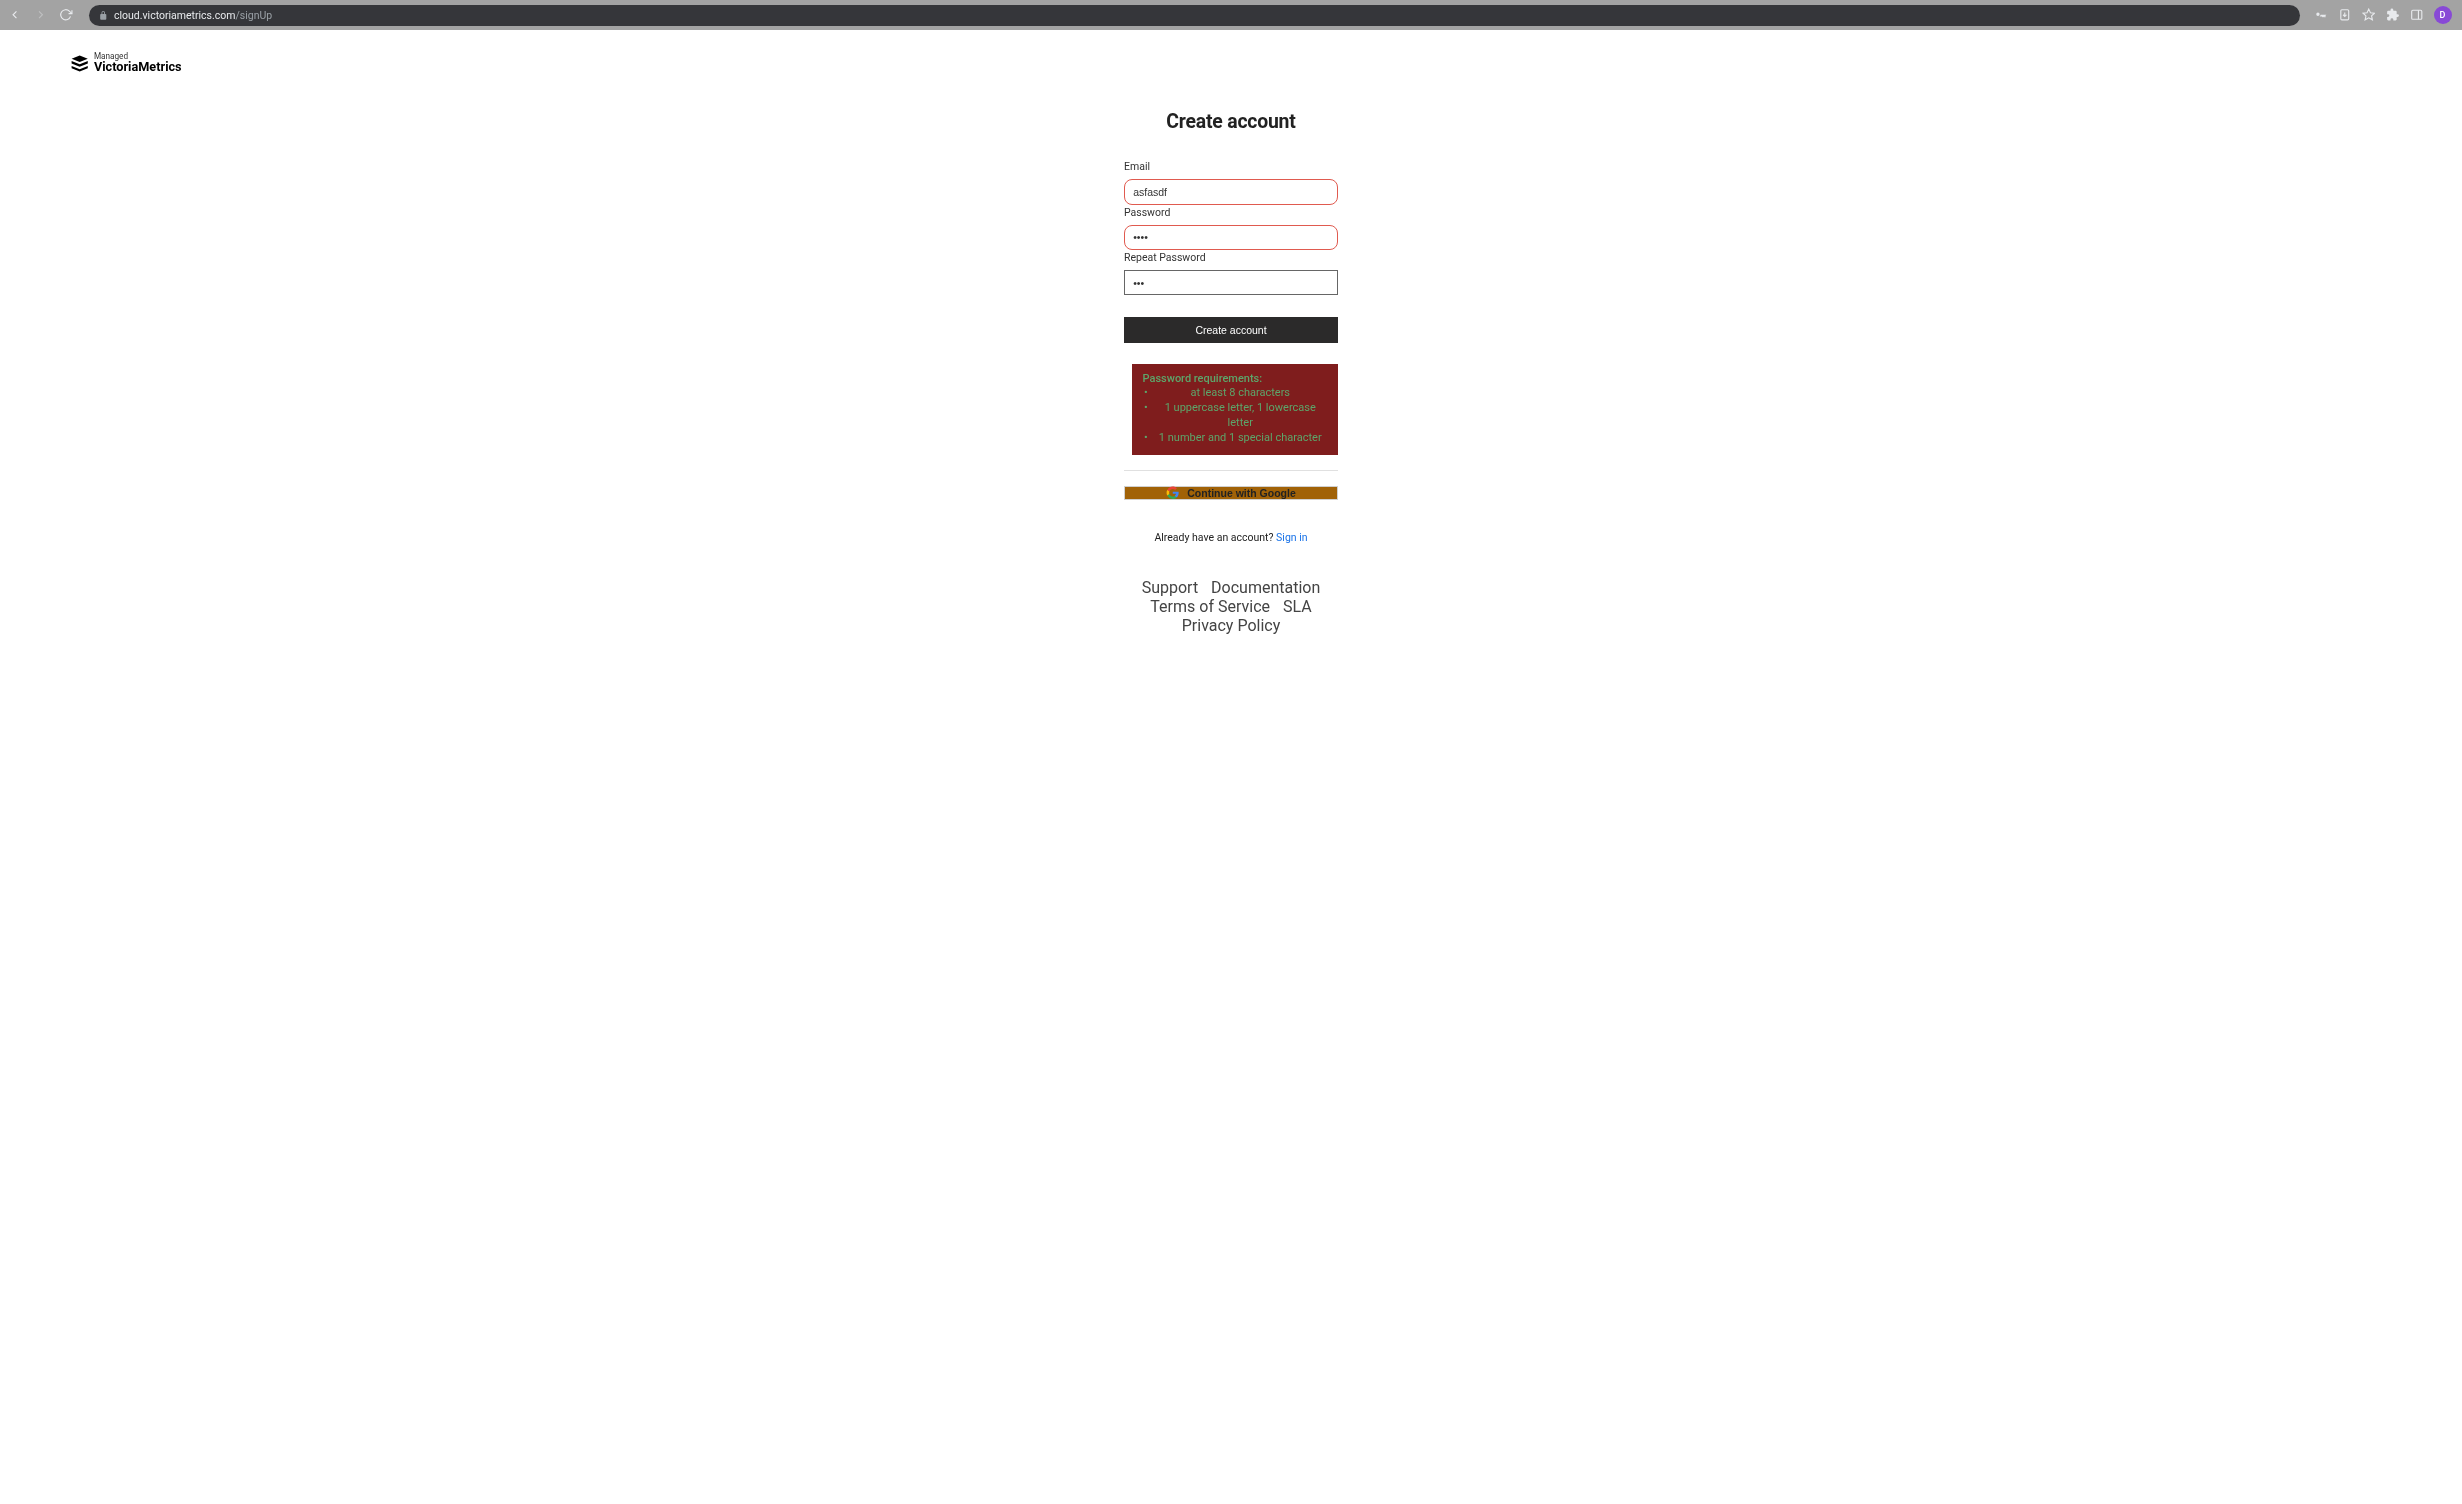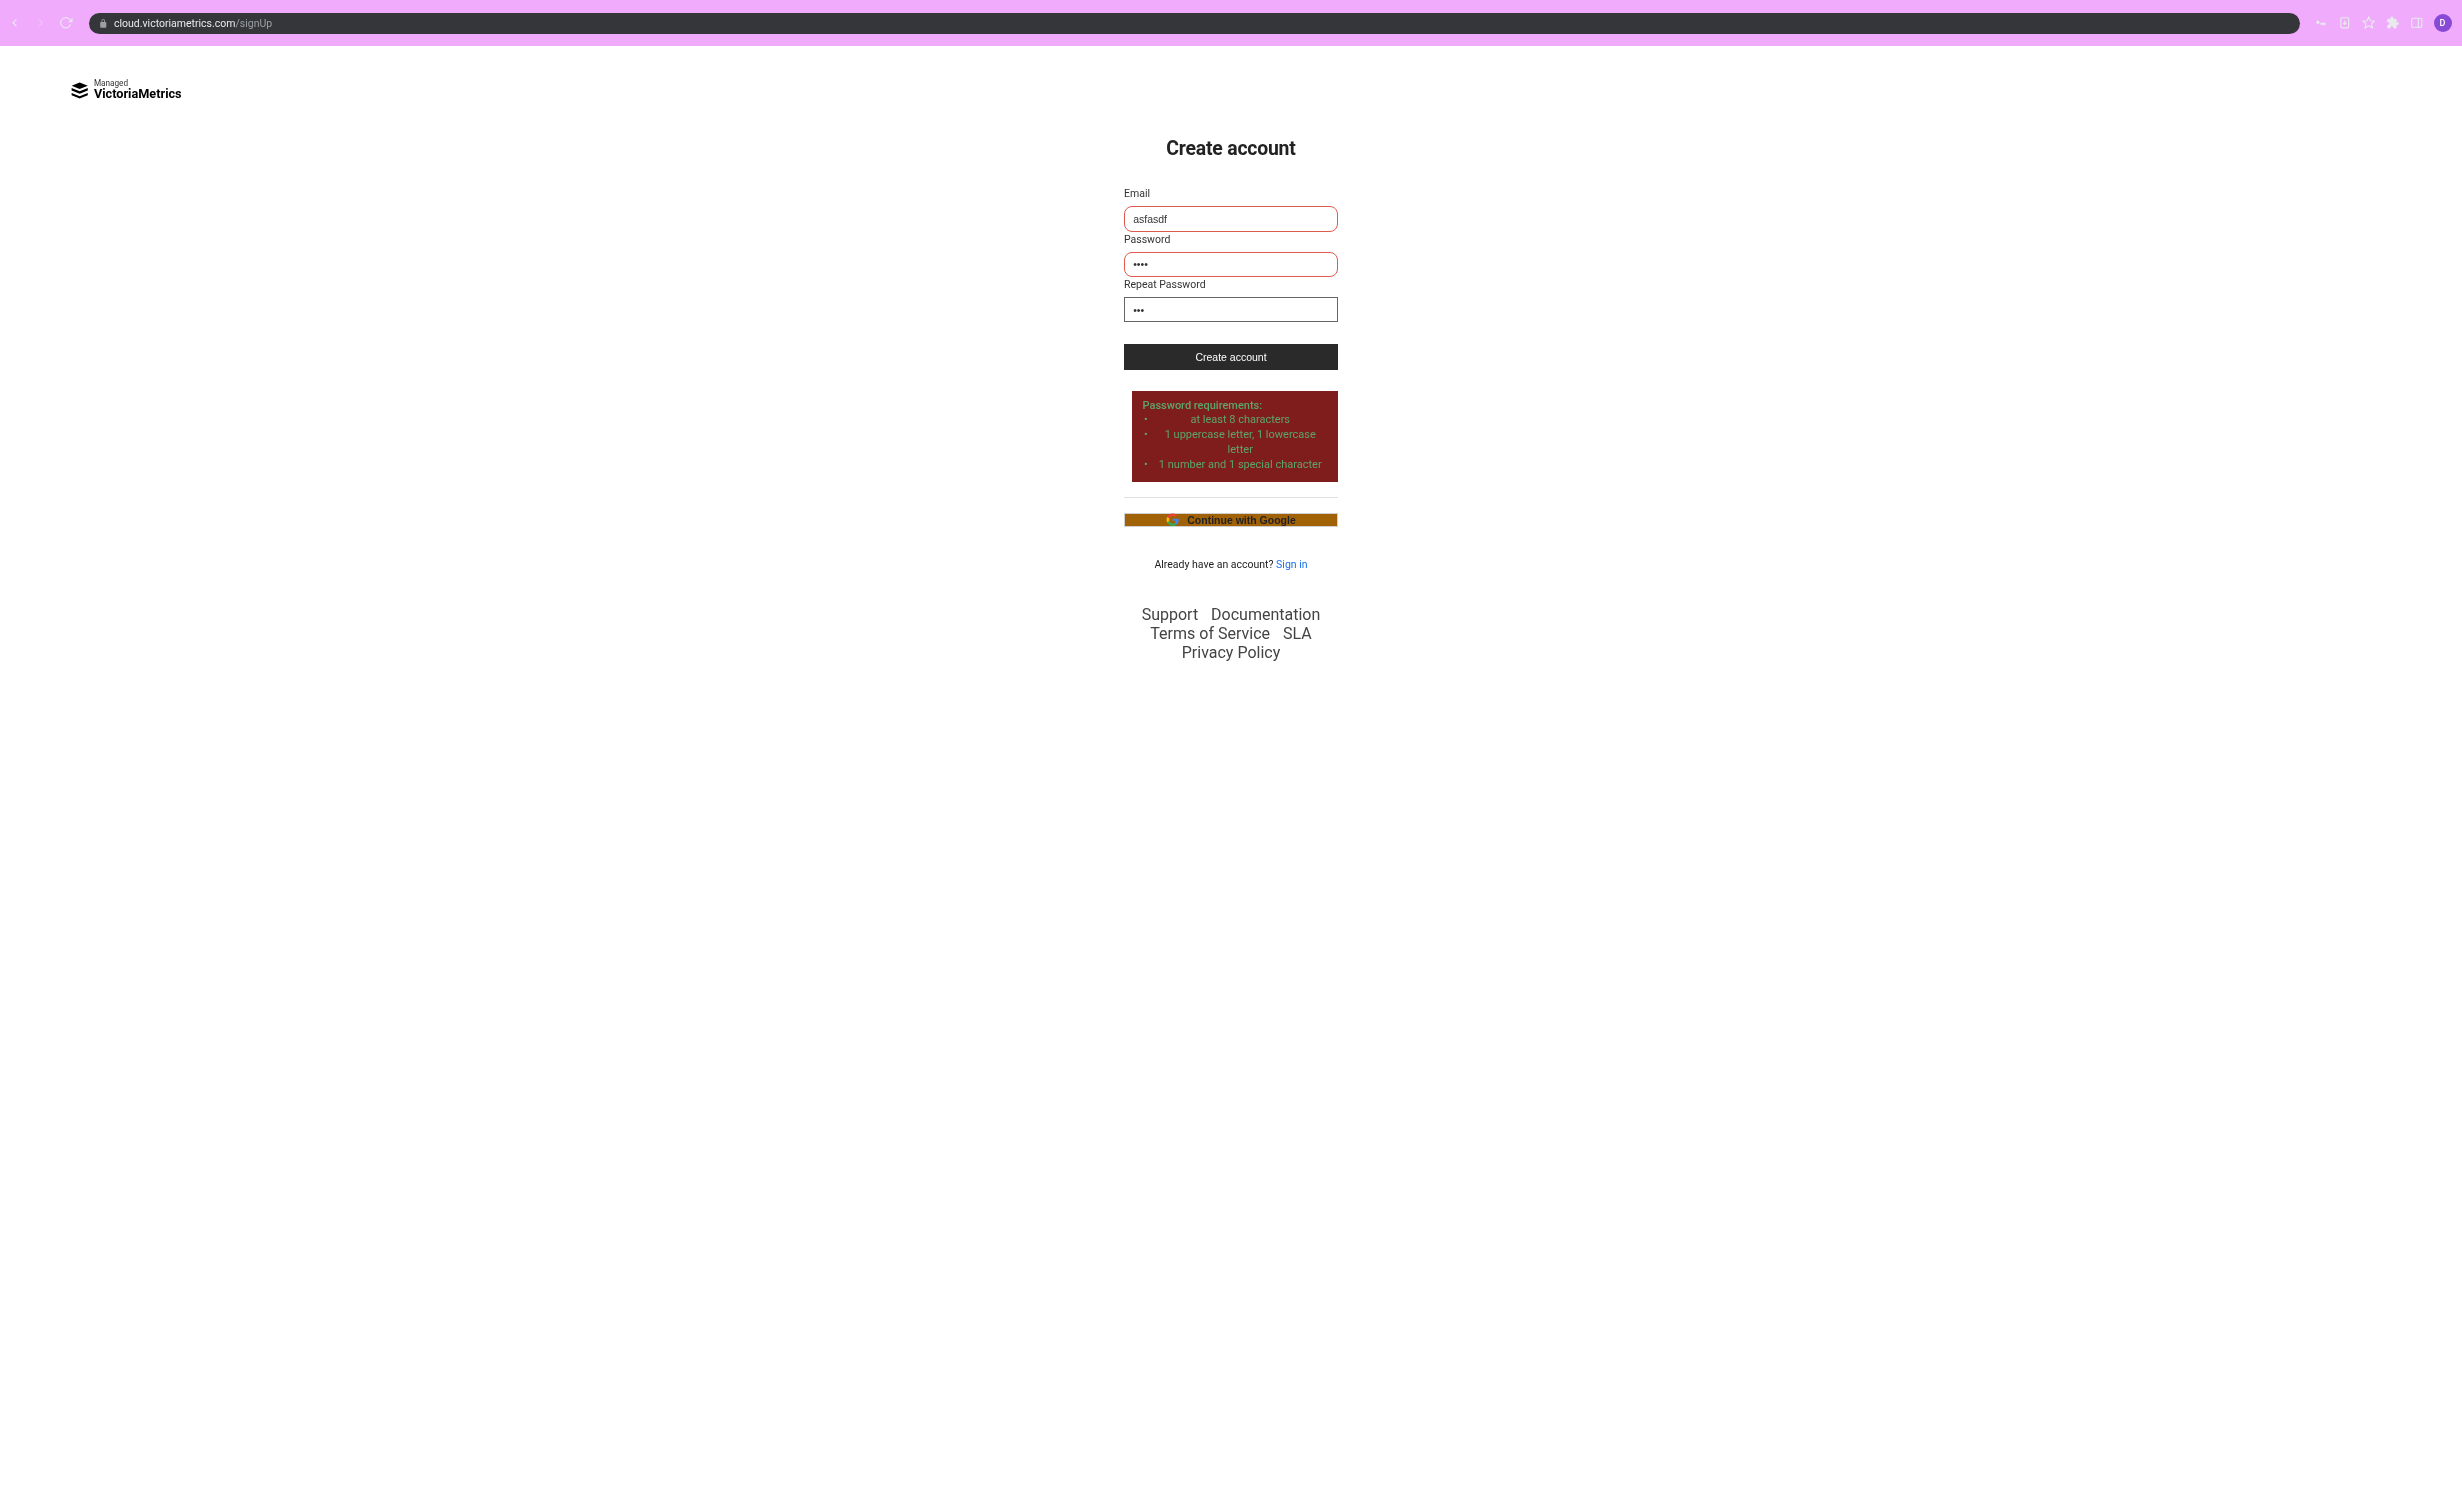--- a/index.html
+++ b/index.html
@@ -1,33 +1,33 @@
 <!DOCTYPE html>
 <html style="font-size:12px"><head>
   <meta charset="utf-8">
   <style>
     * { margin: 0; padding: 0; box-sizing: border-box; }
     body { font-family: -apple-system, BlinkMacSystemFont, "Segoe UI", Roboto, sans-serif; background: #fff; }
 
     
-    .browser-chrome { background: #f0abfc; height: 46px; display: flex; align-items: center; padding: 0 6px; gap: 7.5px; }
+    .browser-chrome { background: #a3a3a3; height: 30px; display: flex; align-items: center; padding: 0 6px; gap: 7.5px; }
     .nav-btn { width: 18px; height: 18px; display: flex; align-items: center; justify-content: center; cursor: pointer; }
     .nav-btn svg { width: 13.5px; height: 13.5px; }
     .nav-btn.disabled svg { opacity: 0.4; }
     .url-bar { flex: 1; background: #35363a; height: 21px; border-radius: 10.5px; display: flex; align-items: center; padding: 0 9px; margin: 0 6px; }
     .lock-icon { width: 10.5px; height: 10.5px; margin-right: 6px; }
     .url-text { color: #9aa0a6; font-size: 10.5px; }
     .url-text .domain { color: #e8eaed; }
     .chrome-icons { display: flex; align-items: center; gap: 10.5px; margin-right: 4.5px; }
     .chrome-icon { width: 13.5px; height: 13.5px; display: flex; align-items: center; justify-content: center; }
     .avatar { width: 18px; height: 18px; border-radius: 50%; background: #8849d6; color: #fff; display: flex; align-items: center; justify-content: center; font-size: 9px; font-weight: 500; }
 
     
     .page { background: #fff; min-height: calc(100vh - 30px); padding: 22.4px 0; }
-    .logo-wrap { padding-left: 70px; margin-top: 11px; }
+    .logo-wrap { padding-left: 70px; }
     .logo { display: flex; align-items: center; gap: 4.5px; }
     .logo-text { display: flex; flex-direction: column; line-height: 1; }
     .logo-managed { font-size: 8.2px; color: #333; font-weight: 400; }
     .logo-vm { font-size: 12.7px; color: #000; font-weight: 700; }
 
     .form-container { max-width: 214px; margin: 37px auto 0; }
     .page-title { font-size: 19.4px; font-weight: 700; color: #222; text-align: center; margin-bottom: 27px; letter-spacing: -0.2px; }
 
     .field-group { margin-bottom: 1px; }
     .field-label { font-size: 10.5px; color: #333; display: block; margin-bottom: 6px; }

